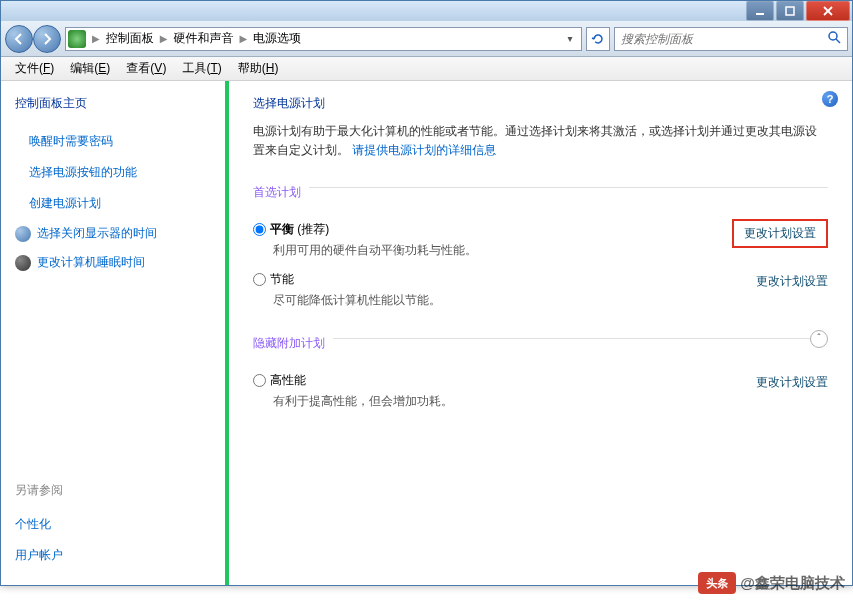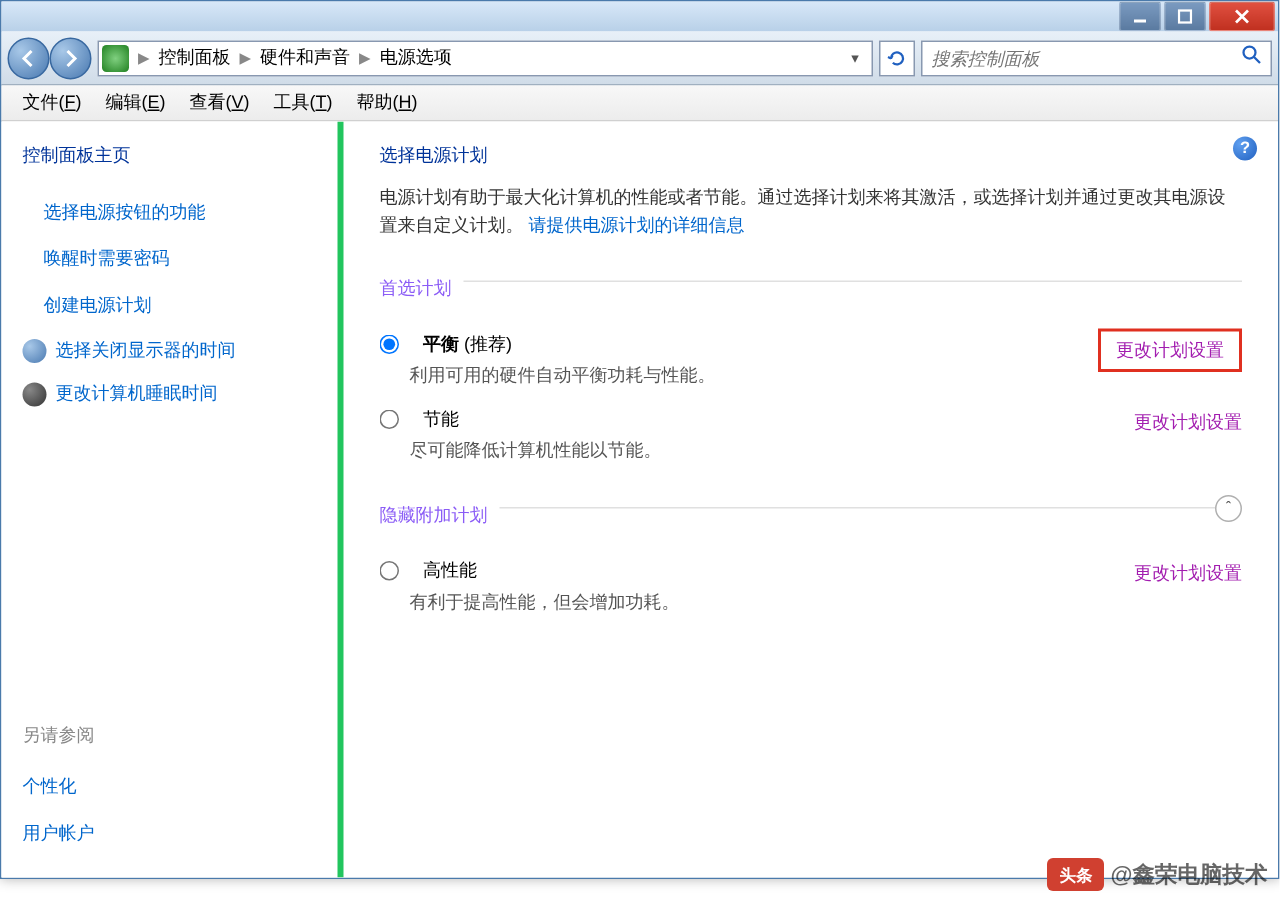--- a/index.html
+++ b/index.html
@@ -45,26 +45,26 @@
 .content { flex: 1; padding: 14px 24px; font-size: 12px; position: relative; overflow: auto; }
 .help-icon { position: absolute; top: 10px; right: 14px; width: 16px; height: 16px; border-radius: 50%; background: radial-gradient(circle at 30% 30%, #60a0f0, #2060c0); color: #fff; font-size: 11px; font-weight: bold; text-align: center; line-height: 16px; cursor: pointer; }
 .main-title { color: #003399; font-size: 12px; margin-bottom: 10px; }
 .desc { color: #333; line-height: 1.6; margin-bottom: 4px; }
 .inline-link { color: #0066cc; cursor: pointer; }
 .section-title { color: #8b5cf6; margin: 20px 0 10px 0; }
 .section-row { display: flex; align-items: center; margin: 0 0 4px 0; }
 .section-line { flex: 1; height: 1px; background: #e0e0e0; margin-left: 8px; }
 .plan { display: flex; align-items: flex-start; padding: 6px 0; }
 .plan-left { flex: 1; }
-.plan-radio { display: flex; align-items: center; gap: 16px; margin-bottom: 4px;}
+.plan-radio { display: flex; align-items: center; gap: 4px; margin-bottom: 4px;}
 .plan-radio input { cursor: pointer; }
 .plan-name { color: #000; }
 .plan-name b { font-weight: bold; }
 .plan-desc { color: #555; margin-left: 20px; }
-.plan-link { color: #a21caf; cursor: pointer; white-space: nowrap; padding-top: 2px;}
+.plan-link { color: #0c4a6e; cursor: pointer; white-space: nowrap; padding-top: 2px;}
 .plan-link.boxed { border: 2px solid #e03020; padding: 4px 10px; margin-top: -2px; }
 .expand-btn { width: 18px; height: 18px; border: 1px solid #b0b0b0; border-radius: 50%; display: flex; align-items: center; justify-content: center; cursor: pointer; background: #fff; font-size: 10px; color: #555; }
 
 .watermark { position: absolute; bottom: 6px; right: 8px; font-size: 15px; color: rgba(0,0,0,0.6); font-weight: 600; display: flex; align-items: center; gap: 4px; pointer-events:none;}
 .wm-logo { width: 38px; height: 22px; border-radius: 4px; background: #d04030; color: #fff; display: flex; align-items: center; justify-content: center; font-size: 11px; }
 </style>
 </head>
 <body>
 
 <div class="window">
@@ -130,22 +130,22 @@
     <div class="menu-item"><span>文件</span>(<span class="menu-key">F</span>)</div>
     <div class="menu-item"><span>编辑</span>(<span class="menu-key">E</span>)</div>
     <div class="menu-item"><span>查看</span>(<span class="menu-key">V</span>)</div>
     <div class="menu-item"><span>工具</span>(<span class="menu-key">T</span>)</div>
     <div class="menu-item"><span>帮助</span>(<span class="menu-key">H</span>)</div>
   </div>
 
   <div class="body">
     <div class="sidebar">
       <div class="side-title">控制面板主页</div>
+      <div class="side-link">唤醒时需要密码</div>
       <div class="side-link">选择电源按钮的功能</div>
-      <div class="side-link">唤醒时需要密码</div>
       <div class="side-link">创建电源计划</div>
       <div class="side-item">
         <div class="side-icon"></div>
         <span class="side-text">选择关闭显示器的时间</span>
       </div>
       <div class="side-item">
         <div class="side-icon dark"></div>
         <span class="side-text">更改计算机睡眠时间</span>
       </div>
       <div class="side-spacer"></div>

